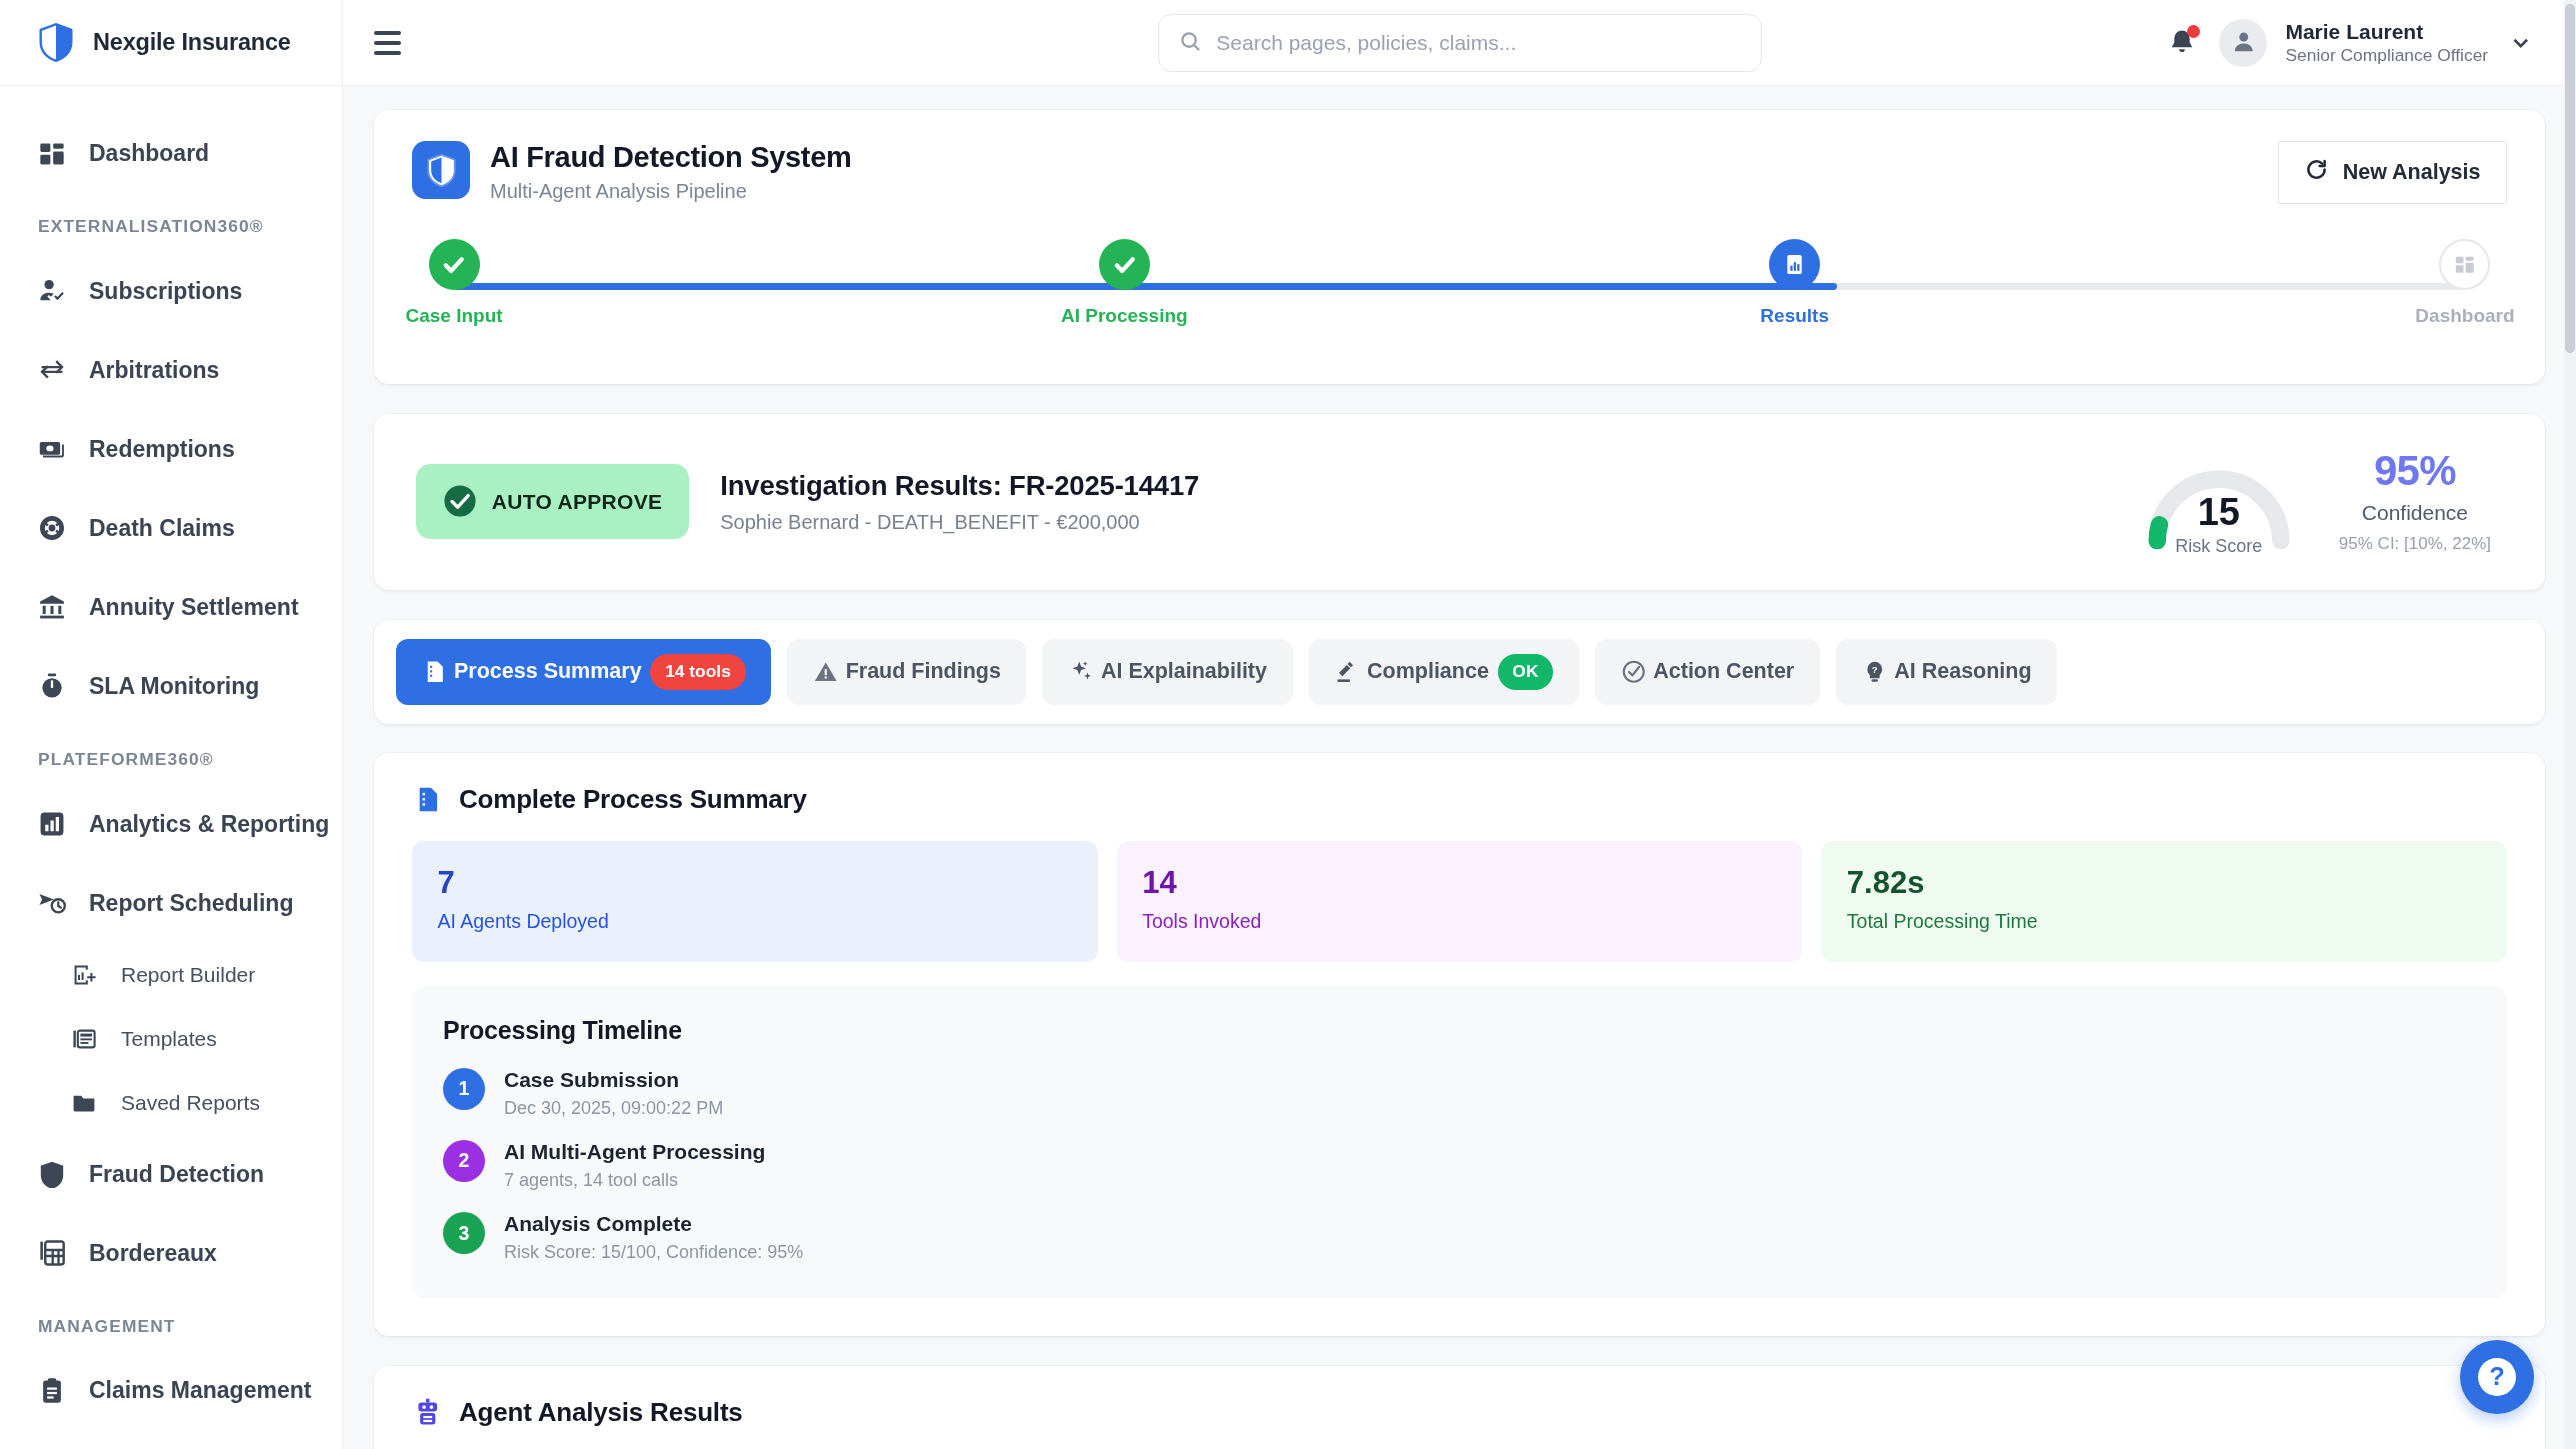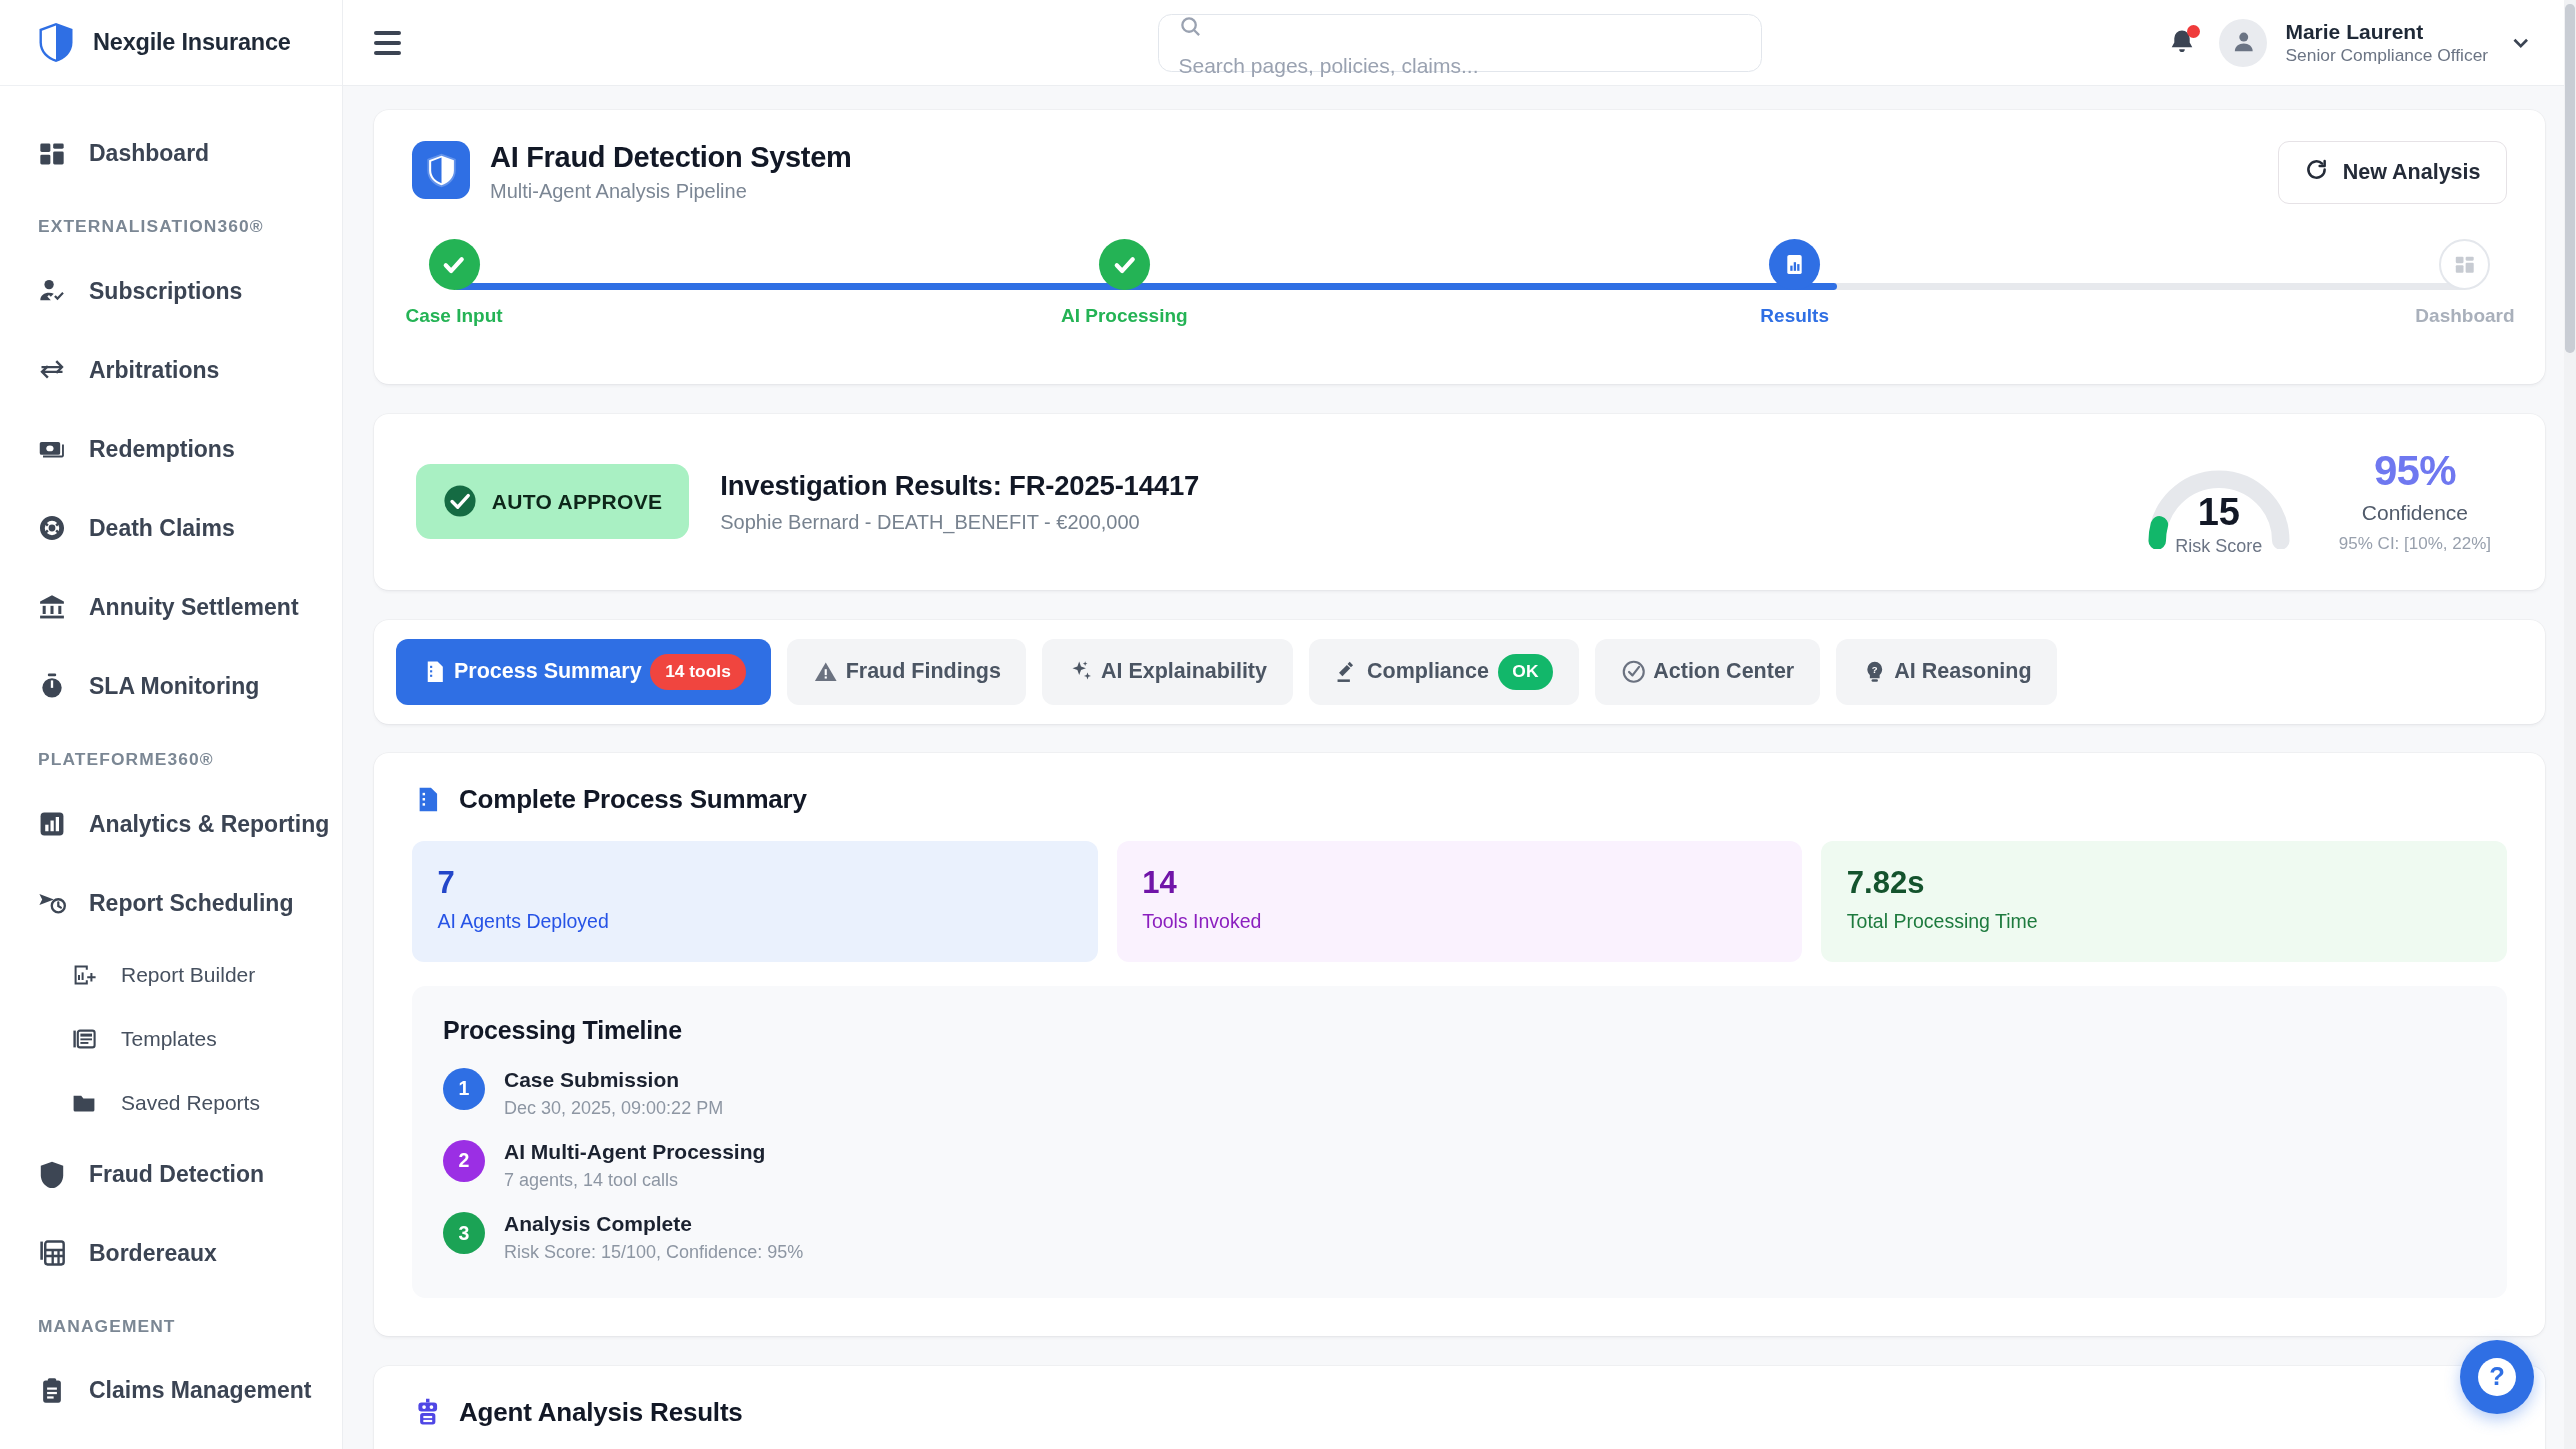--- a/index.html
+++ b/index.html
@@ -59,21 +59,21 @@
   .hamburger { width: 38px; height: 38px; display: flex; flex-direction: column; justify-content: center; gap: 6px; cursor: pointer; }
   .hamburger span { display: block; height: 4px; background: #3b4453; border-radius: 2px; }
   .hamburger span:nth-child(1) { width: 27px; }
   .hamburger span:nth-child(2) { width: 27px; }
   .hamburger span:nth-child(3) { width: 27px; }
 
   .searchwrap {
     position: absolute; left: 50%; transform: translateX(-50%);
     width: 604px; height: 58px;
     border: 1.3px solid #e2e6ec; border-radius: 13.4px;
-    background: #fff; display: flex; gap: 14.8px; padding: 0 20px; flex-direction: column;
+    background: #fff; display: flex; align-items: center; gap: 14.8px; padding: 0 20px;
   }
   .searchwrap svg { width: 23px; height: 23px; stroke: #9aa2b1; fill: none; stroke-width: 2.4; flex: 0 0 23px; }
   .searchwrap input {
     border: none; outline: none; font-size: 21px; color: #3b4453;
     font-family: "Liberation Sans", sans-serif; width: 100%; background: transparent;
   }
   .searchwrap input::placeholder { color: #9aa2b1; }
 
   .topright { margin-left: auto; display: flex; align-items: center; gap: 18px; padding-right: 9.4px; }
   .bell { position: relative; width: 38px; height: 38px; display:flex; align-items:center; justify-content:center; cursor: pointer; }
@@ -103,21 +103,21 @@
   .hdr-icon {
     width: 58px; height: 58px; border-radius: 13.4px; background: #2f6fe4;
     display:flex; align-items:center; justify-content:center; flex:0 0 58px;
   }
   .hdr-icon svg { width: 31px; height: 35px; fill: #fff; }
   .hdr-text { margin-left: 20px; }
   .hdr-title { font-size: 29px; font-weight: 700; color: #121826; letter-spacing: -0.3px; line-height: 1.15; }
   .hdr-sub { font-size: 20px; color: #7b8694; margin-top: 6px; }
   .new-analysis {
     margin-left: auto; height: 63px; padding: 0 25.5px;
-    border: 1.3px solid #e6e2e6; border-radius: 11px; background: #fff;
+    border: 1.3px solid #e6e2e6; border-radius: 2px; background: #fff;
     display: flex; align-items: center; gap: 14.8px; cursor: pointer;
     font-size: 21.5px; font-weight: 600; color: #242b38; white-space: nowrap;
   }
   .new-analysis svg { width: 23px; height: 23px; stroke: #242b38; fill: none; stroke-width: 2.6; }
 
   
   .stepper { position: relative; margin-top: 35px; height: 107px; }
   .stepline { position: absolute; left: 42px; right: 42px; top: 44px; height: 6.7px; background: #e7e9ed; border-radius: 3.4px; }
   .stepline-fill { position: absolute; left: 42px; top: 44px; height: 6.7px; background: #2f6fe4; border-radius: 3.4px; width: calc(((100% - 83px) / 3) * 2 + 42px); }
   .steps { position: relative; display: flex; justify-content: space-between; padding: 0 42px; }

